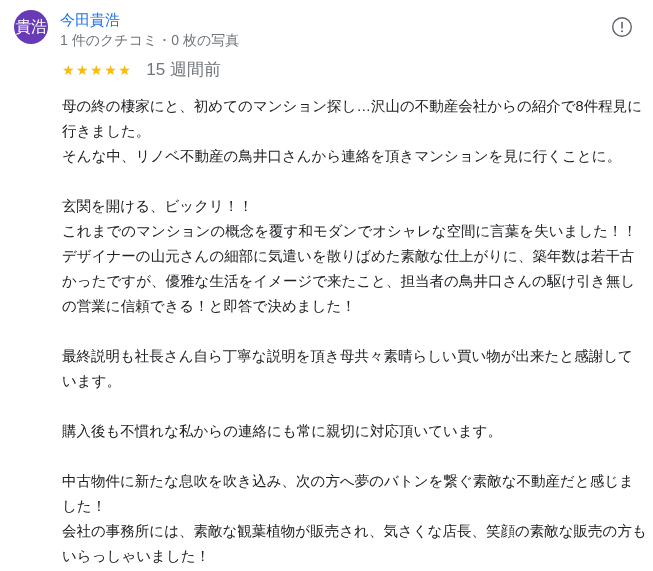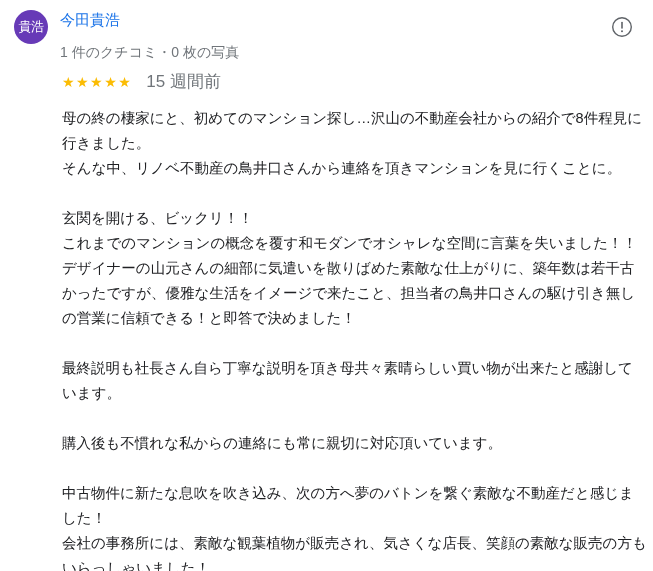--- a/index.html
+++ b/index.html
@@ -26,36 +26,36 @@
     align-items: flex-start;
     gap: 12px;
     position: relative;
   }
   .avatar {
     width: 34px;
     height: 34px;
     border-radius: 50%;
     background: #673ab7;
     color: #ffffff;
-    font-size: 13px;
+    font-size: 16px;
     line-height: 34px;
     text-align: center;
     flex: 0 0 auto;
     letter-spacing: -0.5px;
     font-family: "Liberation Sans", sans-serif;
   }
   .who {
     flex: 1 1 auto;
     padding-top: 0px;
   }
   .author {
     font-size: 15px;
     color: #1a73e8;
     line-height: 19px;
-    margin-bottom: 15px;
+    margin-bottom: 3px;
   }
   .substats {
     font-size: 14px;
     color: #70757a;
     line-height: 16px;
   }
   .flag {
     position: absolute;
     right: 6px;
     top: 6px;

